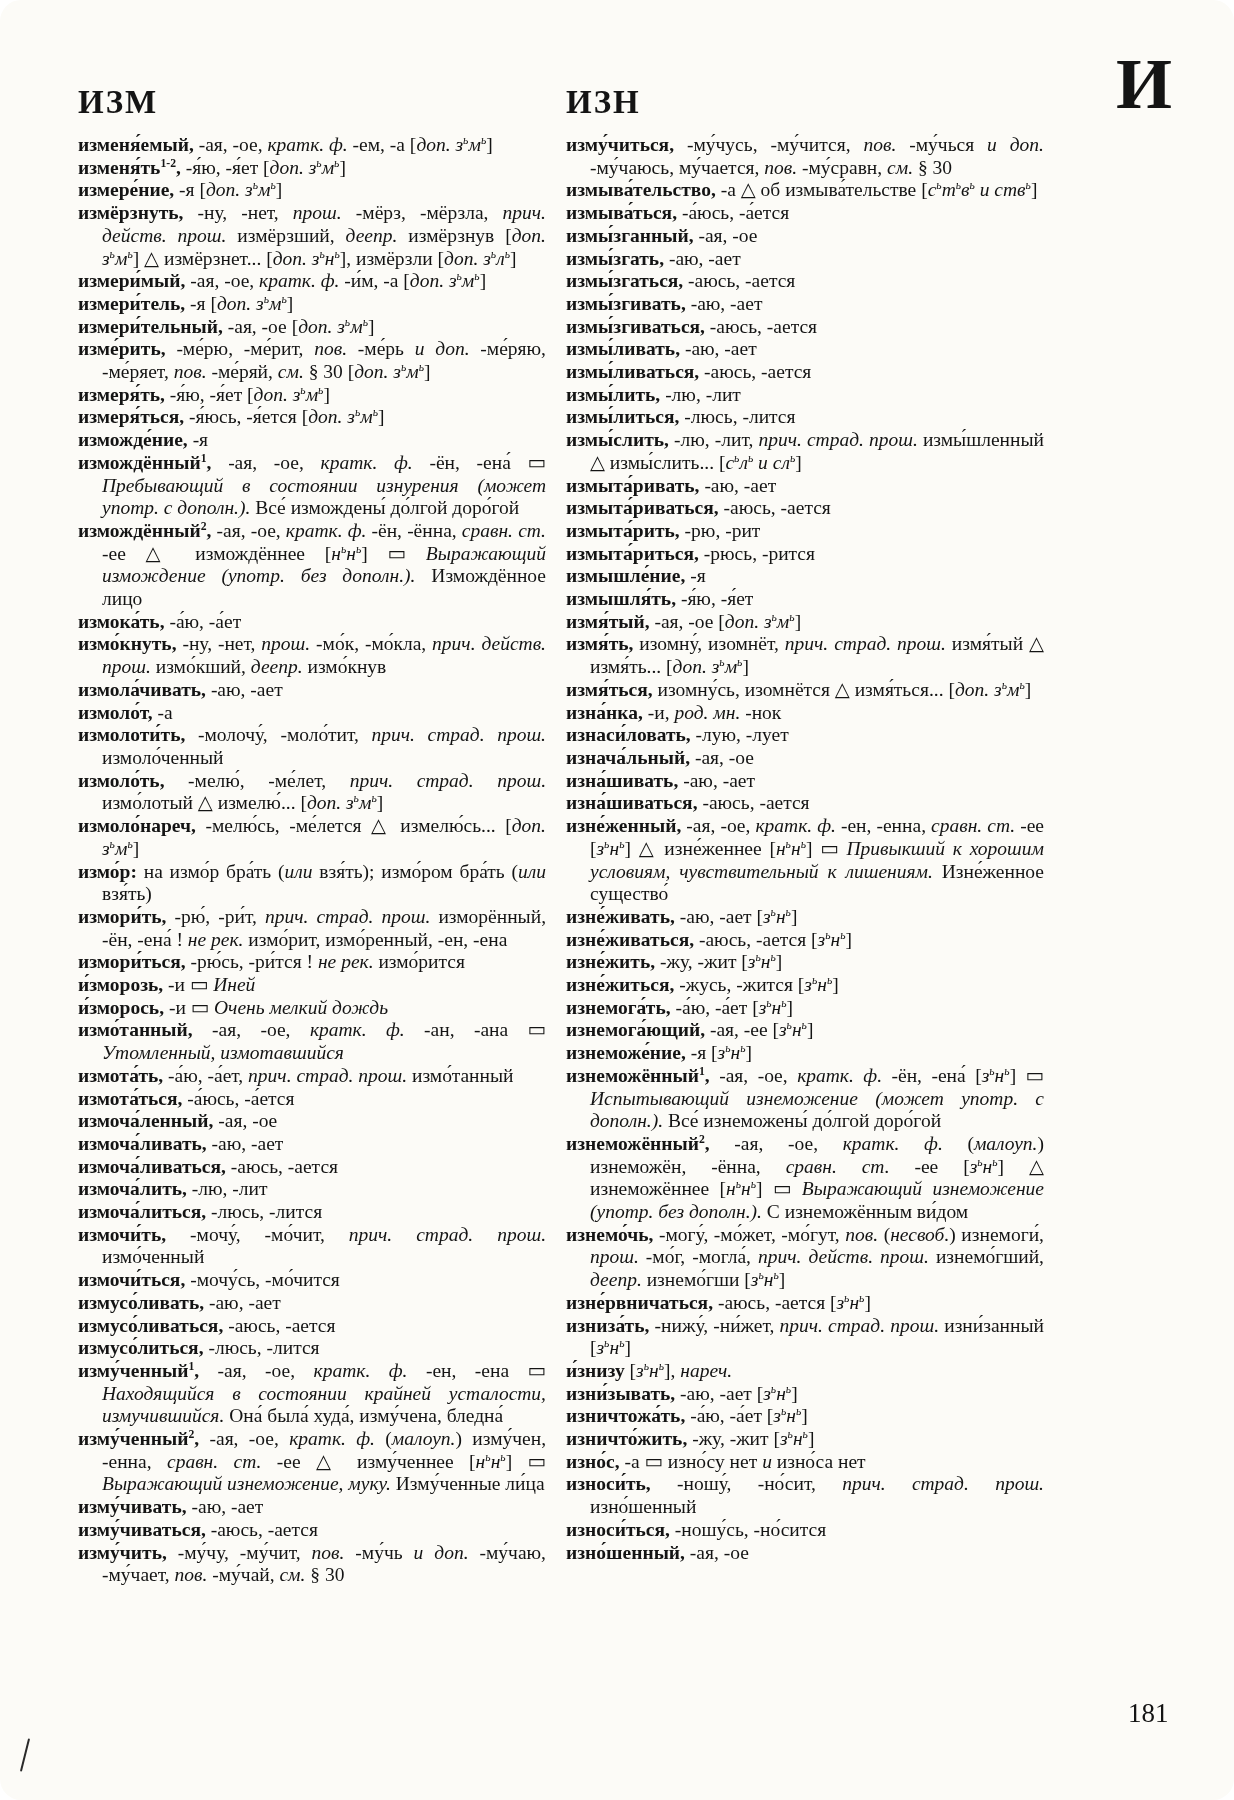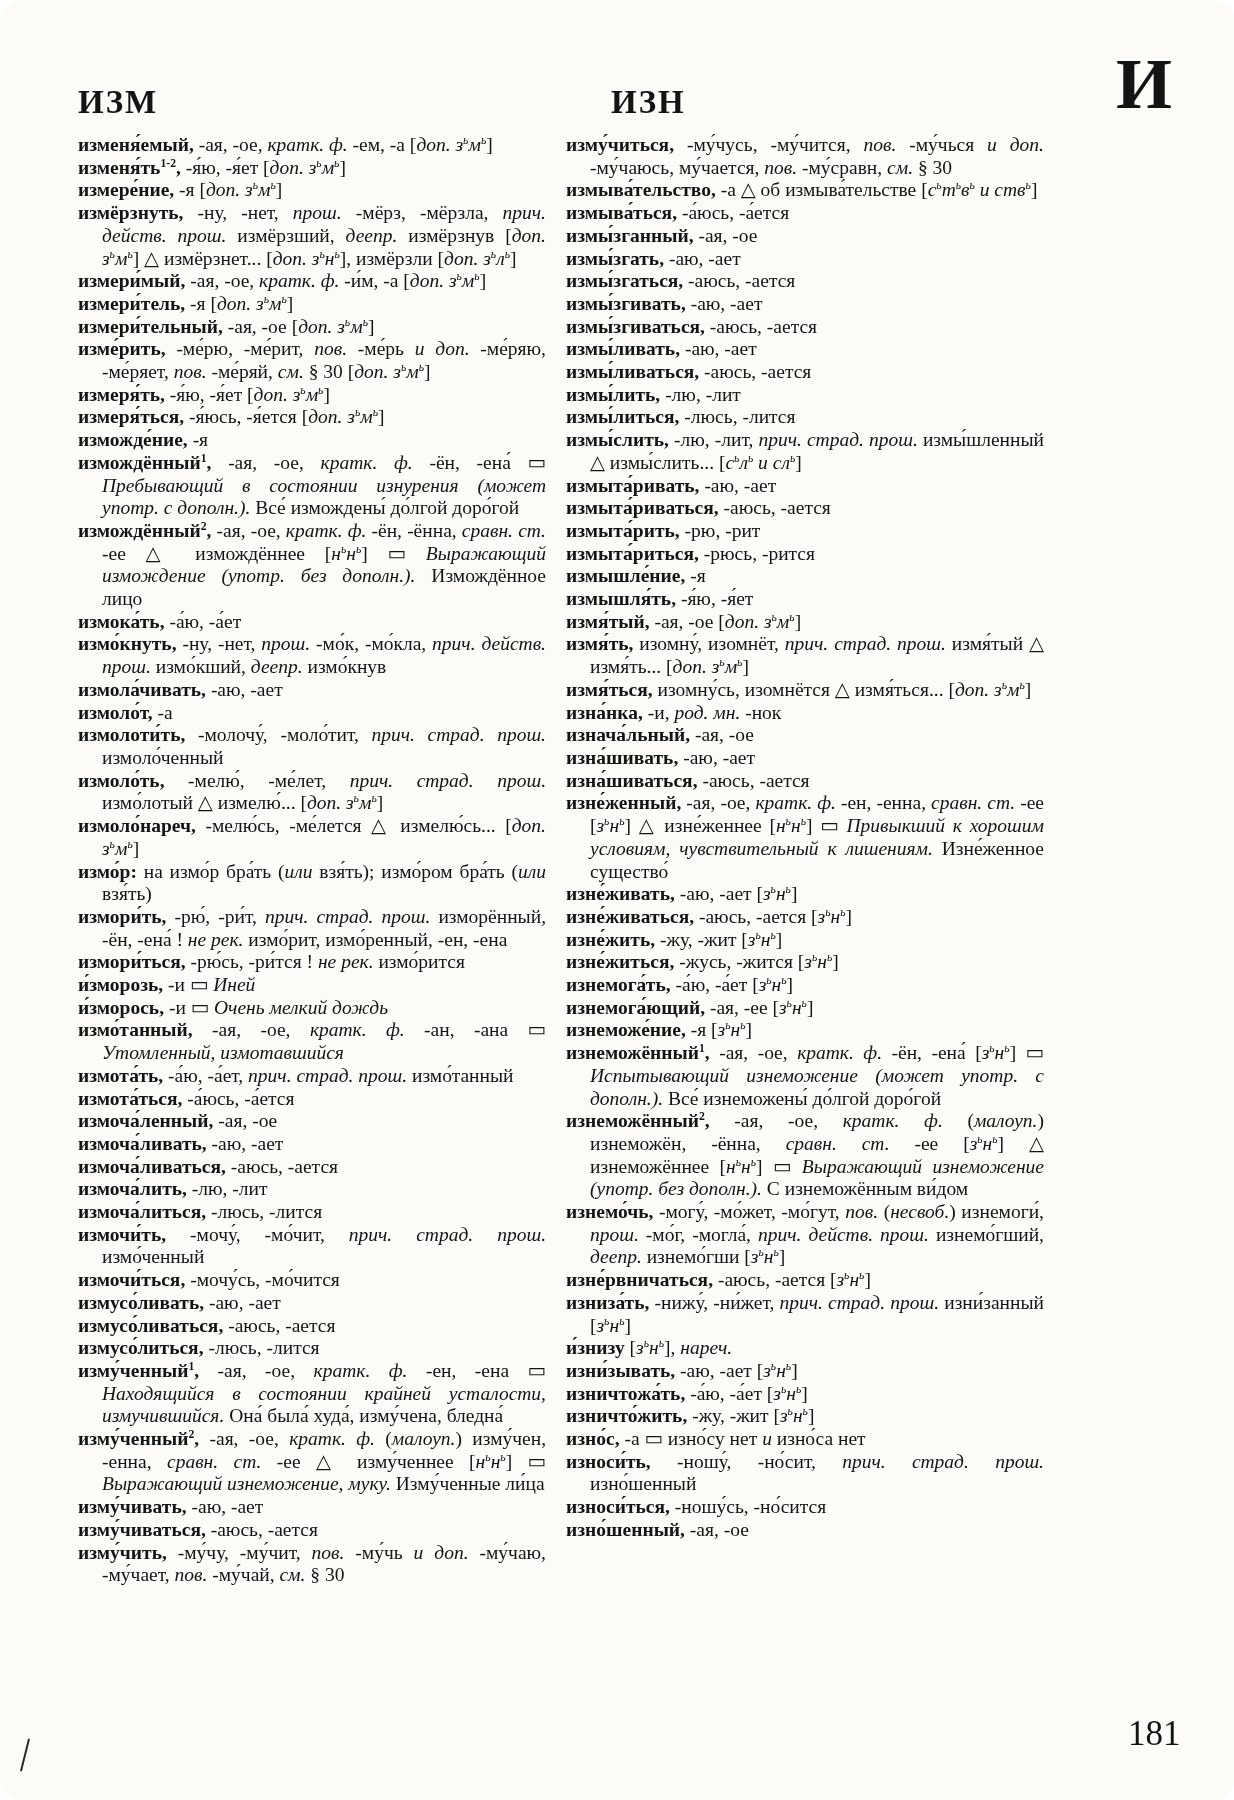--- a/index.html
+++ b/index.html
@@ -10,40 +10,39 @@
     color:#141414;
     font-family:"Liberation Serif","DejaVu Serif","DejaVu Sans",serif;
     overflow:hidden;
     border-radius:21px;
   }
   .running-head{
     position:absolute;top:84px;
     font-size:33px;font-weight:bold;letter-spacing:2px;
   }
   .running-head.left{left:78px;}
-  .running-head.right{left:566px;margin-left:45px;}
+  .running-head.right{left:566px;}
   .section-letter{
     position:absolute;top:48px;left:1116px;
     font-size:72px;font-weight:bold;line-height:1;
   }
   .col{
     position:absolute;top:134px;
     text-align:justify;
     font-size:19.5px;line-height:22.7px;
   }
   .col.left{left:78px;width:468px;}
   .col.right{left:566px;width:478px;}
   p.entry{margin:0;padding-left:24px;text-indent:-24px;}
   .b{font-weight:bold;}
   .i{font-style:italic;}
   sup{font-size:0.6em;line-height:0;vertical-align:super;}
   .page-number{
     position:absolute;top:1698px;left:1128px;
-    font-size:35px;
-    margin-top:16px;
+    font-size:27px;
   }
   .scan-artifact{
     position:absolute;left:24px;top:1738px;
     width:2px;height:34px;background:#2a2a2a;
     transform:rotate(14deg);border-radius:1px;
   }
 </style>
 </head>
 <body>
 
@@ -114,20 +113,21 @@
       <p class="entry"><span class="b">измыта́ривать,</span><span> -аю, -ает</span></p>
       <p class="entry"><span class="b">измыта́риваться,</span><span> -аюсь, -ается</span></p>
       <p class="entry"><span class="b">измыта́рить,</span><span> -рю, -рит</span></p>
       <p class="entry"><span class="b">измыта́риться,</span><span> -рюсь, -рится</span></p>
       <p class="entry"><span class="b">измышле́ние,</span><span> -я</span></p>
       <p class="entry"><span class="b">измышля́ть,</span><span> -я́ю, -я́ет</span></p>
       <p class="entry"><span class="b">измя́тый,</span><span> -ая, -ое [</span><span class="i">доп. з</span><sup class="i">ь</sup><span class="i">м</span><sup class="i">ь</sup><span>]</span></p>
       <p class="entry"><span class="b">измя́ть,</span><span> изомну́, изомнёт, </span><span class="i">прич. страд. прош.</span><span> измя́тый △ измя́ть... [</span><span class="i">доп. з</span><sup class="i">ь</sup><span class="i">м</span><sup class="i">ь</sup><span>]</span></p>
       <p class="entry"><span class="b">измя́ться,</span><span> изомну́сь, изомнётся △ измя́ться... [</span><span class="i">доп. з</span><sup class="i">ь</sup><span class="i">м</span><sup class="i">ь</sup><span>]</span></p>
       <p class="entry"><span class="b">изна́нка,</span><span> -и, </span><span class="i">род. мн.</span><span> -нок</span></p>
+      <p class="entry"><span class="b">изнаси́ловать,</span><span> -лую, -лует</span></p>
       <p class="entry"><span class="b">изнача́льный,</span><span> -ая, -ое</span></p>
       <p class="entry"><span class="b">изна́шивать,</span><span> -аю, -ает</span></p>
       <p class="entry"><span class="b">изна́шиваться,</span><span> -аюсь, -ается</span></p>
       <p class="entry"><span class="b">изне́женный,</span><span> -ая, -ое, </span><span class="i">кратк. ф.</span><span> -ен, -енна, </span><span class="i">сравн. ст.</span><span> -ее [</span><span class="i">з</span><sup class="i">ь</sup><span class="i">н</span><sup class="i">ь</sup><span>] △ изне́женнее [</span><span class="i">н</span><sup class="i">ь</sup><span class="i">н</span><sup class="i">ь</sup><span>] ▭ </span><span class="i">Привыкший к хорошим условиям, чувствительный к лишениям.</span><span> Изне́женное существо́</span></p>
       <p class="entry"><span class="b">изне́живать,</span><span> -аю, -ает [</span><span class="i">з</span><sup class="i">ь</sup><span class="i">н</span><sup class="i">ь</sup><span>]</span></p>
       <p class="entry"><span class="b">изне́живаться,</span><span> -аюсь, -ается [</span><span class="i">з</span><sup class="i">ь</sup><span class="i">н</span><sup class="i">ь</sup><span>]</span></p>
       <p class="entry"><span class="b">изне́жить,</span><span> -жу, -жит [</span><span class="i">з</span><sup class="i">ь</sup><span class="i">н</span><sup class="i">ь</sup><span>]</span></p>
       <p class="entry"><span class="b">изне́житься,</span><span> -жусь, -жится [</span><span class="i">з</span><sup class="i">ь</sup><span class="i">н</span><sup class="i">ь</sup><span>]</span></p>
       <p class="entry"><span class="b">изнемога́ть,</span><span> -а́ю, -а́ет [</span><span class="i">з</span><sup class="i">ь</sup><span class="i">н</span><sup class="i">ь</sup><span>]</span></p>
       <p class="entry"><span class="b">изнемога́ющий,</span><span> -ая, -ее [</span><span class="i">з</span><sup class="i">ь</sup><span class="i">н</span><sup class="i">ь</sup><span>]</span></p>

